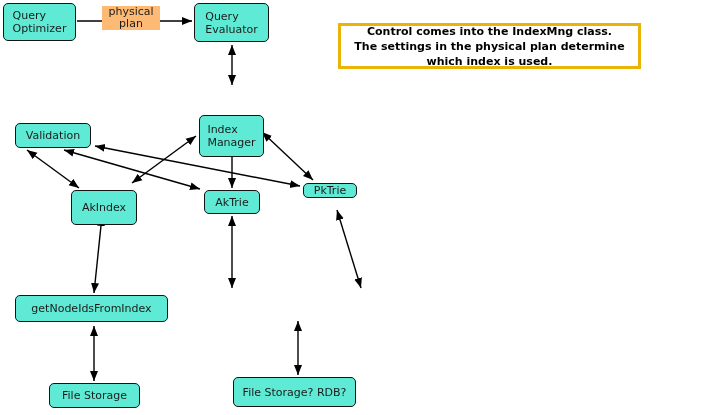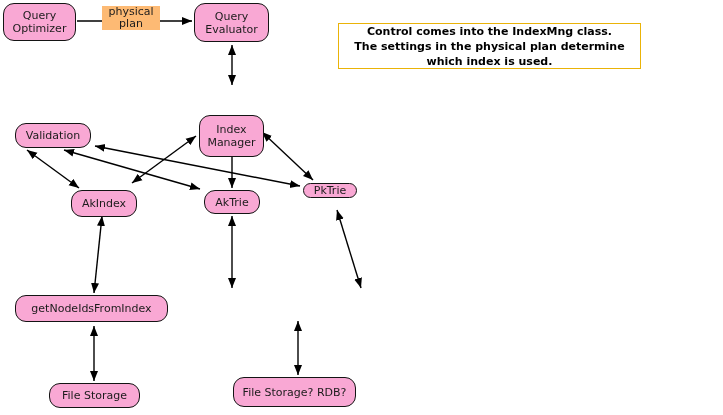--- a/index.html
+++ b/index.html
@@ -18,38 +18,37 @@
   svg.edges {
     position: absolute;
     left: 0;
     top: 0;
     width: 723px;
     height: 415px;
   }
   .node {
     position: absolute;
     box-sizing: border-box;
-    background: #f9a8d4;
+    background: #5eead4;
     border: 1.5px solid #141414;
-    border-radius: 11px;
+    border-radius: 5px;
     color: #1c1c1c;
     font-size: 11px;
     line-height: 13px;
     display: flex;
     align-items: center;
     justify-content: center;
-    text-align: center;
     white-space: pre-line;
     padding: 1px 4px;
   }
   .note {
     position: absolute;
     box-sizing: border-box;
     background: #ffffff;
-    border: 1px solid #eab308;
+    border: 3px solid #eab308;
     color: #000000;
     font-size: 11px;
     font-weight: bold;
     line-height: 15px;
     display: flex;
     align-items: center;
     justify-content: center;
     text-align: center;
     white-space: pre-line;
     padding: 1px 6px;
@@ -103,21 +102,21 @@
 plan</div>
 
   <div class="node" style="left:194px; top:3px; width:75px; height:39px;">Query
 Evaluator</div>
 
   <div class="node" style="left:199px; top:87px; width:65px; height:42px;margin-top:28px;">Index
 Manager</div>
 
   <div class="node" style="left:15px; top:123px; width:76px; height:25px;">Validation</div>
 
-  <div class="node" style="left:71px; top:190px; width:66px; height:27px;">AkIndex</div>
+  <div class="node" style="left:71px; top:190px; width:66px; height:35px;">AkIndex</div>
 
   <div class="node" style="left:204px; top:190px; width:56px; height:24px;">AkTrie</div>
 
   <div class="node" style="left:303px; top:183px; width:54px; height:15px;">PkTrie</div>
 
   <div class="node" style="left:15px; top:295px; width:153px; height:27px;">getNodeIdsFromIndex</div>
 
 
   <div class="node" style="left:49px; top:383px; width:91px; height:25px;">File Storage</div>
 

